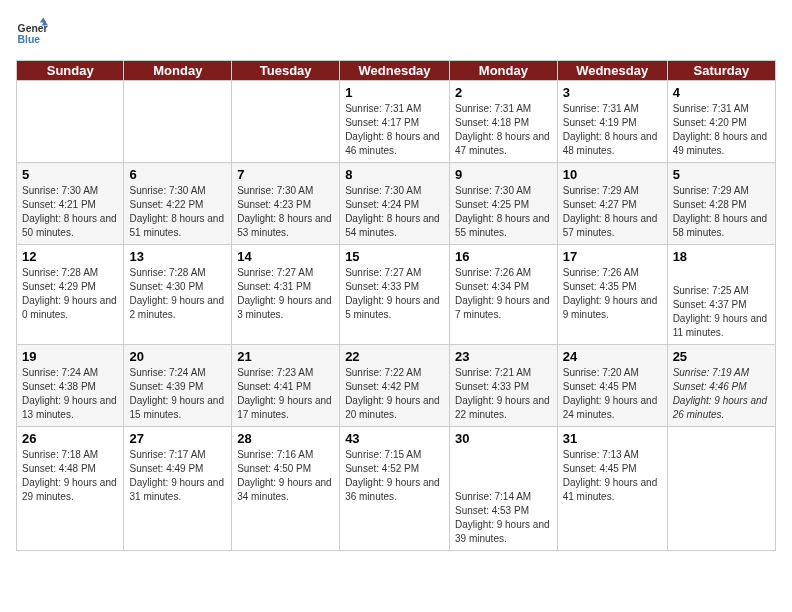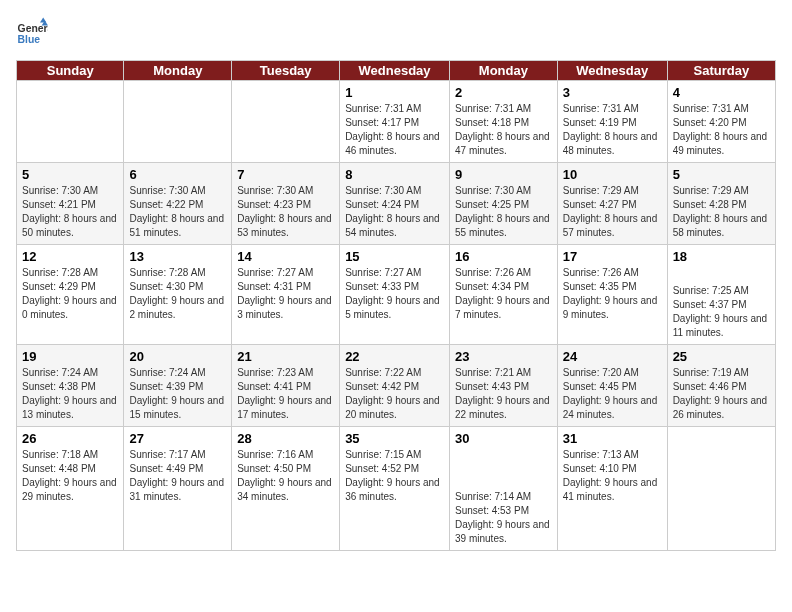--- a/index.html
+++ b/index.html
@@ -246,32 +246,32 @@
         </td>
         <td>
           <span class="day-number">22</span>
           <div class="day-info" style="white-space: pre-line;">Sunrise: 7:22 AM
 Sunset: 4:42 PM
 Daylight: 9 hours and 20 minutes.</div>
         </td>
         <td>
           <span class="day-number">23</span>
           <div class="day-info" style="white-space: pre-line;">Sunrise: 7:21 AM
-Sunset: 4:43 PM
+Sunset: 4:33 PM
 Daylight: 9 hours and 22 minutes.</div>
         </td>
         <td>
           <span class="day-number">24</span>
           <div class="day-info" style="white-space: pre-line;">Sunrise: 7:20 AM
 Sunset: 4:45 PM
 Daylight: 9 hours and 24 minutes.</div>
         </td>
         <td>
           <span class="day-number">25</span>
-          <div class="day-info" style="white-space: pre-line;">Sunrise: 7:19 AM
+          <div class="day-info" style="white-space: pre-line; font-style: italic;">Sunrise: 7:19 AM
 Sunset: 4:46 PM
 Daylight: 9 hours and 26 minutes.</div>
         </td>
       </tr>
       <tr>
         <td>
           <span class="day-number">26</span>
           <div class="day-info" style="white-space: pre-line;">Sunrise: 7:18 AM
 Sunset: 4:48 PM
 Daylight: 9 hours and 29 minutes.</div>
@@ -282,33 +282,33 @@
 Sunset: 4:49 PM
 Daylight: 9 hours and 31 minutes.</div>
         </td>
         <td>
           <span class="day-number">28</span>
           <div class="day-info" style="white-space: pre-line;">Sunrise: 7:16 AM
 Sunset: 4:50 PM
 Daylight: 9 hours and 34 minutes.</div>
         </td>
         <td>
-          <span class="day-number">35</span>
+          <span class="day-number">43</span>
           <div class="day-info" style="white-space: pre-line;">Sunrise: 7:15 AM
 Sunset: 4:52 PM
 Daylight: 9 hours and 36 minutes.</div>
         </td>
         <td>
           <span class="day-number">30</span>
           <div class="day-info" style="white-space: pre-line; margin-top: 44px;">Sunrise: 7:14 AM
 Sunset: 4:53 PM
 Daylight: 9 hours and 39 minutes.</div>
         </td>
         <td>
           <span class="day-number">31</span>
           <div class="day-info" style="white-space: pre-line;">Sunrise: 7:13 AM
-Sunset: 4:10 PM
+Sunset: 4:45 PM
 Daylight: 9 hours and 41 minutes.</div>
         </td>
         <td class="empty-cell"></td>
       </tr>
     </tbody>
 </table>
 
 </body></html>

